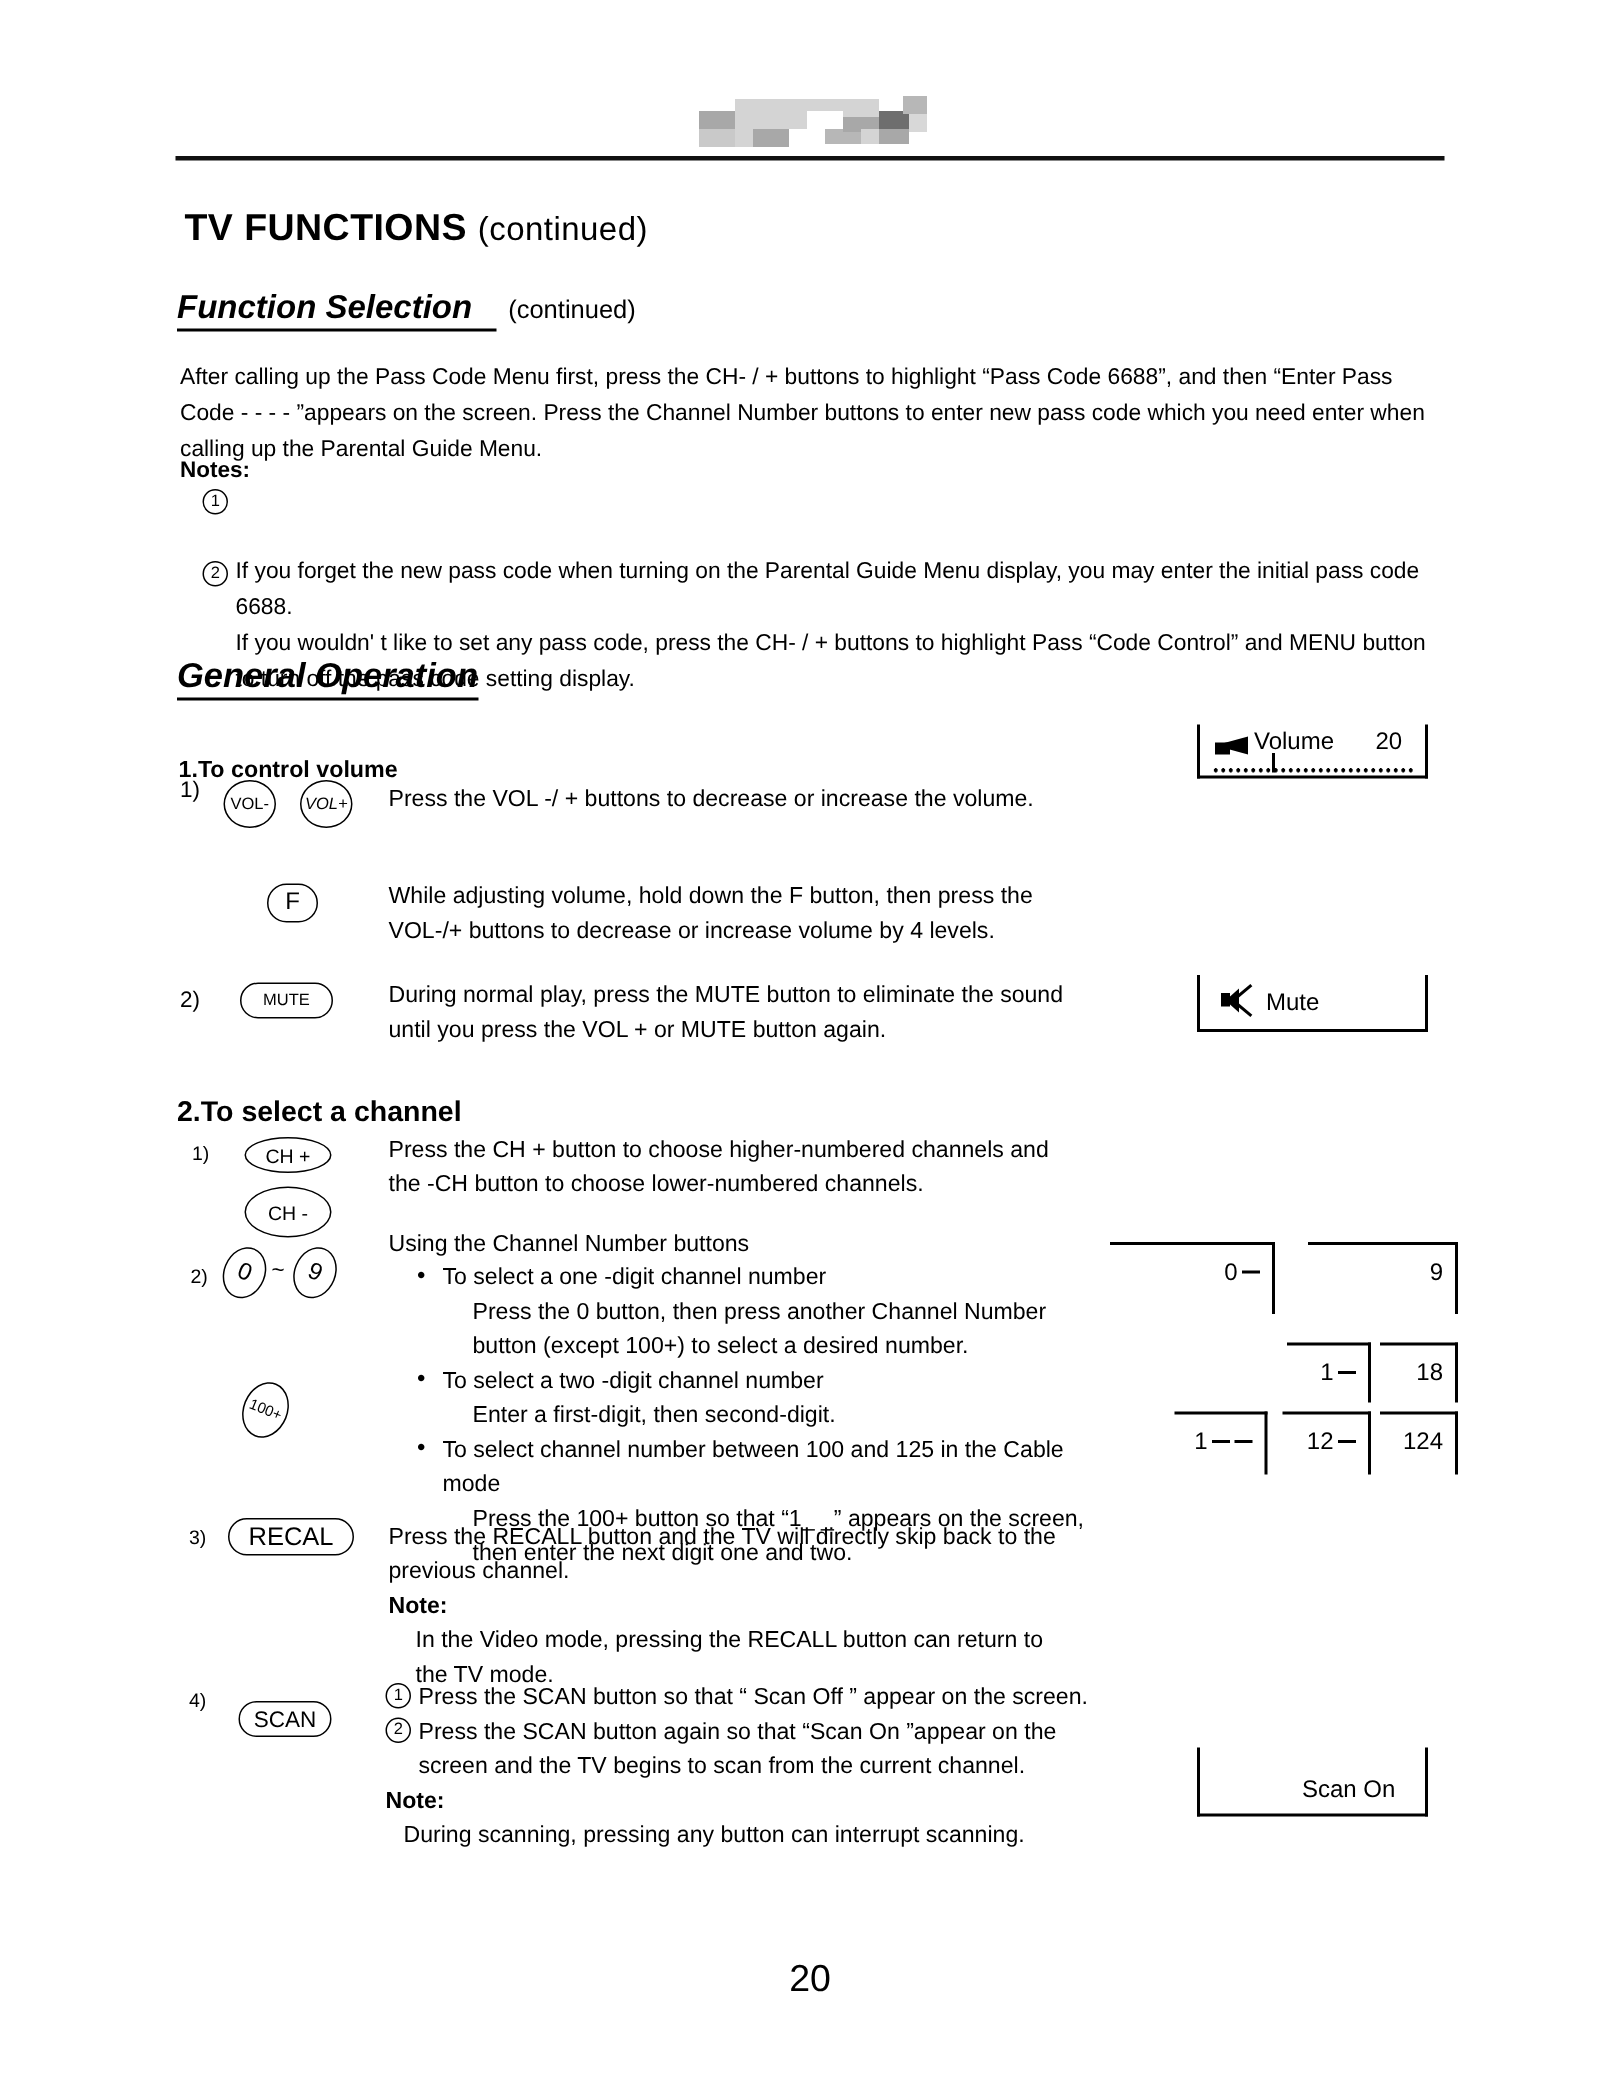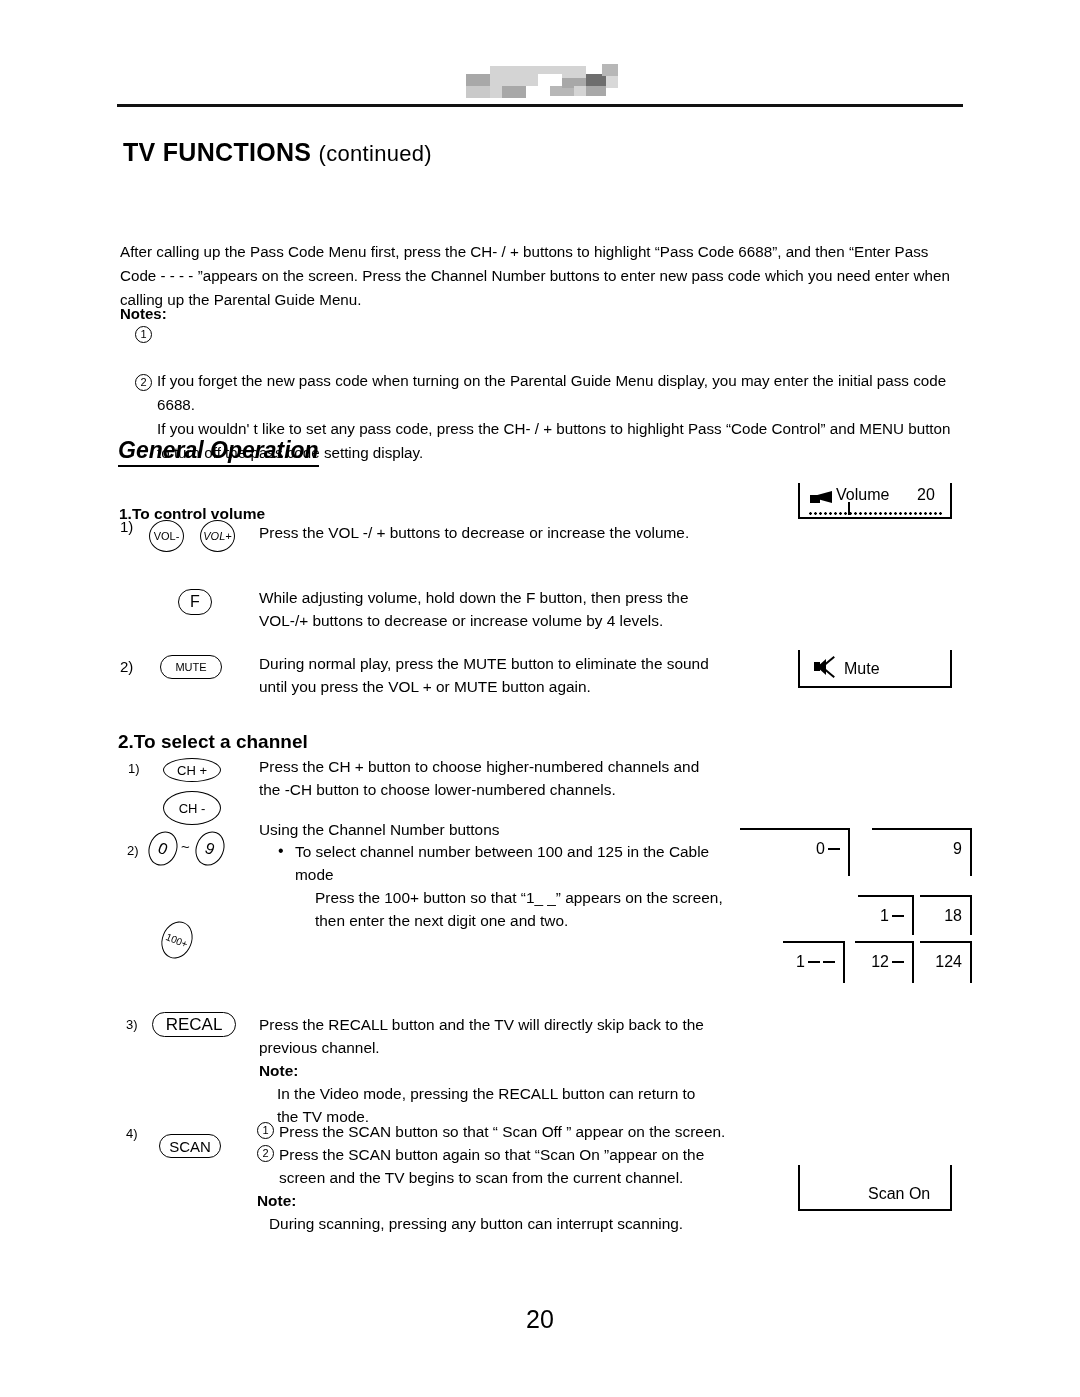--- a/index.html
+++ b/index.html
@@ -369,20 +369,23 @@
     <span style="left:140px;top:14px; width:12px; height:12px; background:#d8d8d8;"></span>
   </div>
 
   <div class="header-rule"></div>
 
   <div class="h1">
     <span>TV FUNCTIONS</span>
     <span class="cont">(continued)</span>
   </div>
 
+  <div class="h2">
+    <span class="u">Function Selection</span><span class="cont">(continued)</span>
+  </div>
 
   <div class="para" id="intro-para">After calling up the Pass Code Menu first, press the CH- / + buttons to highlight “Pass Code 6688”, and then “Enter Pass Code -  -  -  - ”appears on the screen. Press the Channel Number buttons to enter new pass code which you need enter when calling up the Parental Guide Menu.</div>
 
   <div class="notes-label">Notes:</div>
 
   <div class="note-item" id="note-1">
     <span class="circ">1</span>
     <span class="body">If you forget the new pass code when turning on the Parental Guide Menu display, you may enter the initial pass code 6688.</span>
   </div>
 
@@ -453,20 +456,28 @@
   <div style="position:absolute; left:181px; top:838px; font-size:15px;">~</div>
 
   <div class="btn ellipse" style="left:196px; top:831px; width:28px; height:35px; font-size:16px; transform:rotate(22deg);">9</div>
 
   <div class="btn ellipse" style="left:162px; top:921px; width:30px; height:38px; font-size:10px; transform:rotate(22deg);">100+</div>
 
   <div class="instr" style="left:259px; top:818px; width:455px;">Using the Channel Number buttons</div>
 
   <div class="bullet-list" style="left:275px; top:840px; width:448px;">
     <div class="bl">
+      <span>To select a one -digit channel number</span>
+      <span class="sub">Press the 0 button, then press another Channel Number button (except 100+) to select a desired number.</span>
+    </div>
+    <div class="bl">
+      <span>To select a two -digit channel number</span>
+      <span class="sub">Enter a first-digit, then second-digit.</span>
+    </div>
+    <div class="bl">
       <span>To select channel number between 100 and 125 in the Cable mode</span>
       <span class="sub">Press the 100+ button so that “1_ _” appears on the screen, then enter the next digit one and two.</span>
     </div>
   </div>
 
   <div class="chbox" style="left:740px; top:828px; width:110px; height:48px;">
     <div class="val"><span>0</span><span class="dash"></span></div>
   </div>
   <div class="chbox" style="left:872px; top:828px; width:100px; height:48px;">
     <div class="val"><span>9</span></div>

